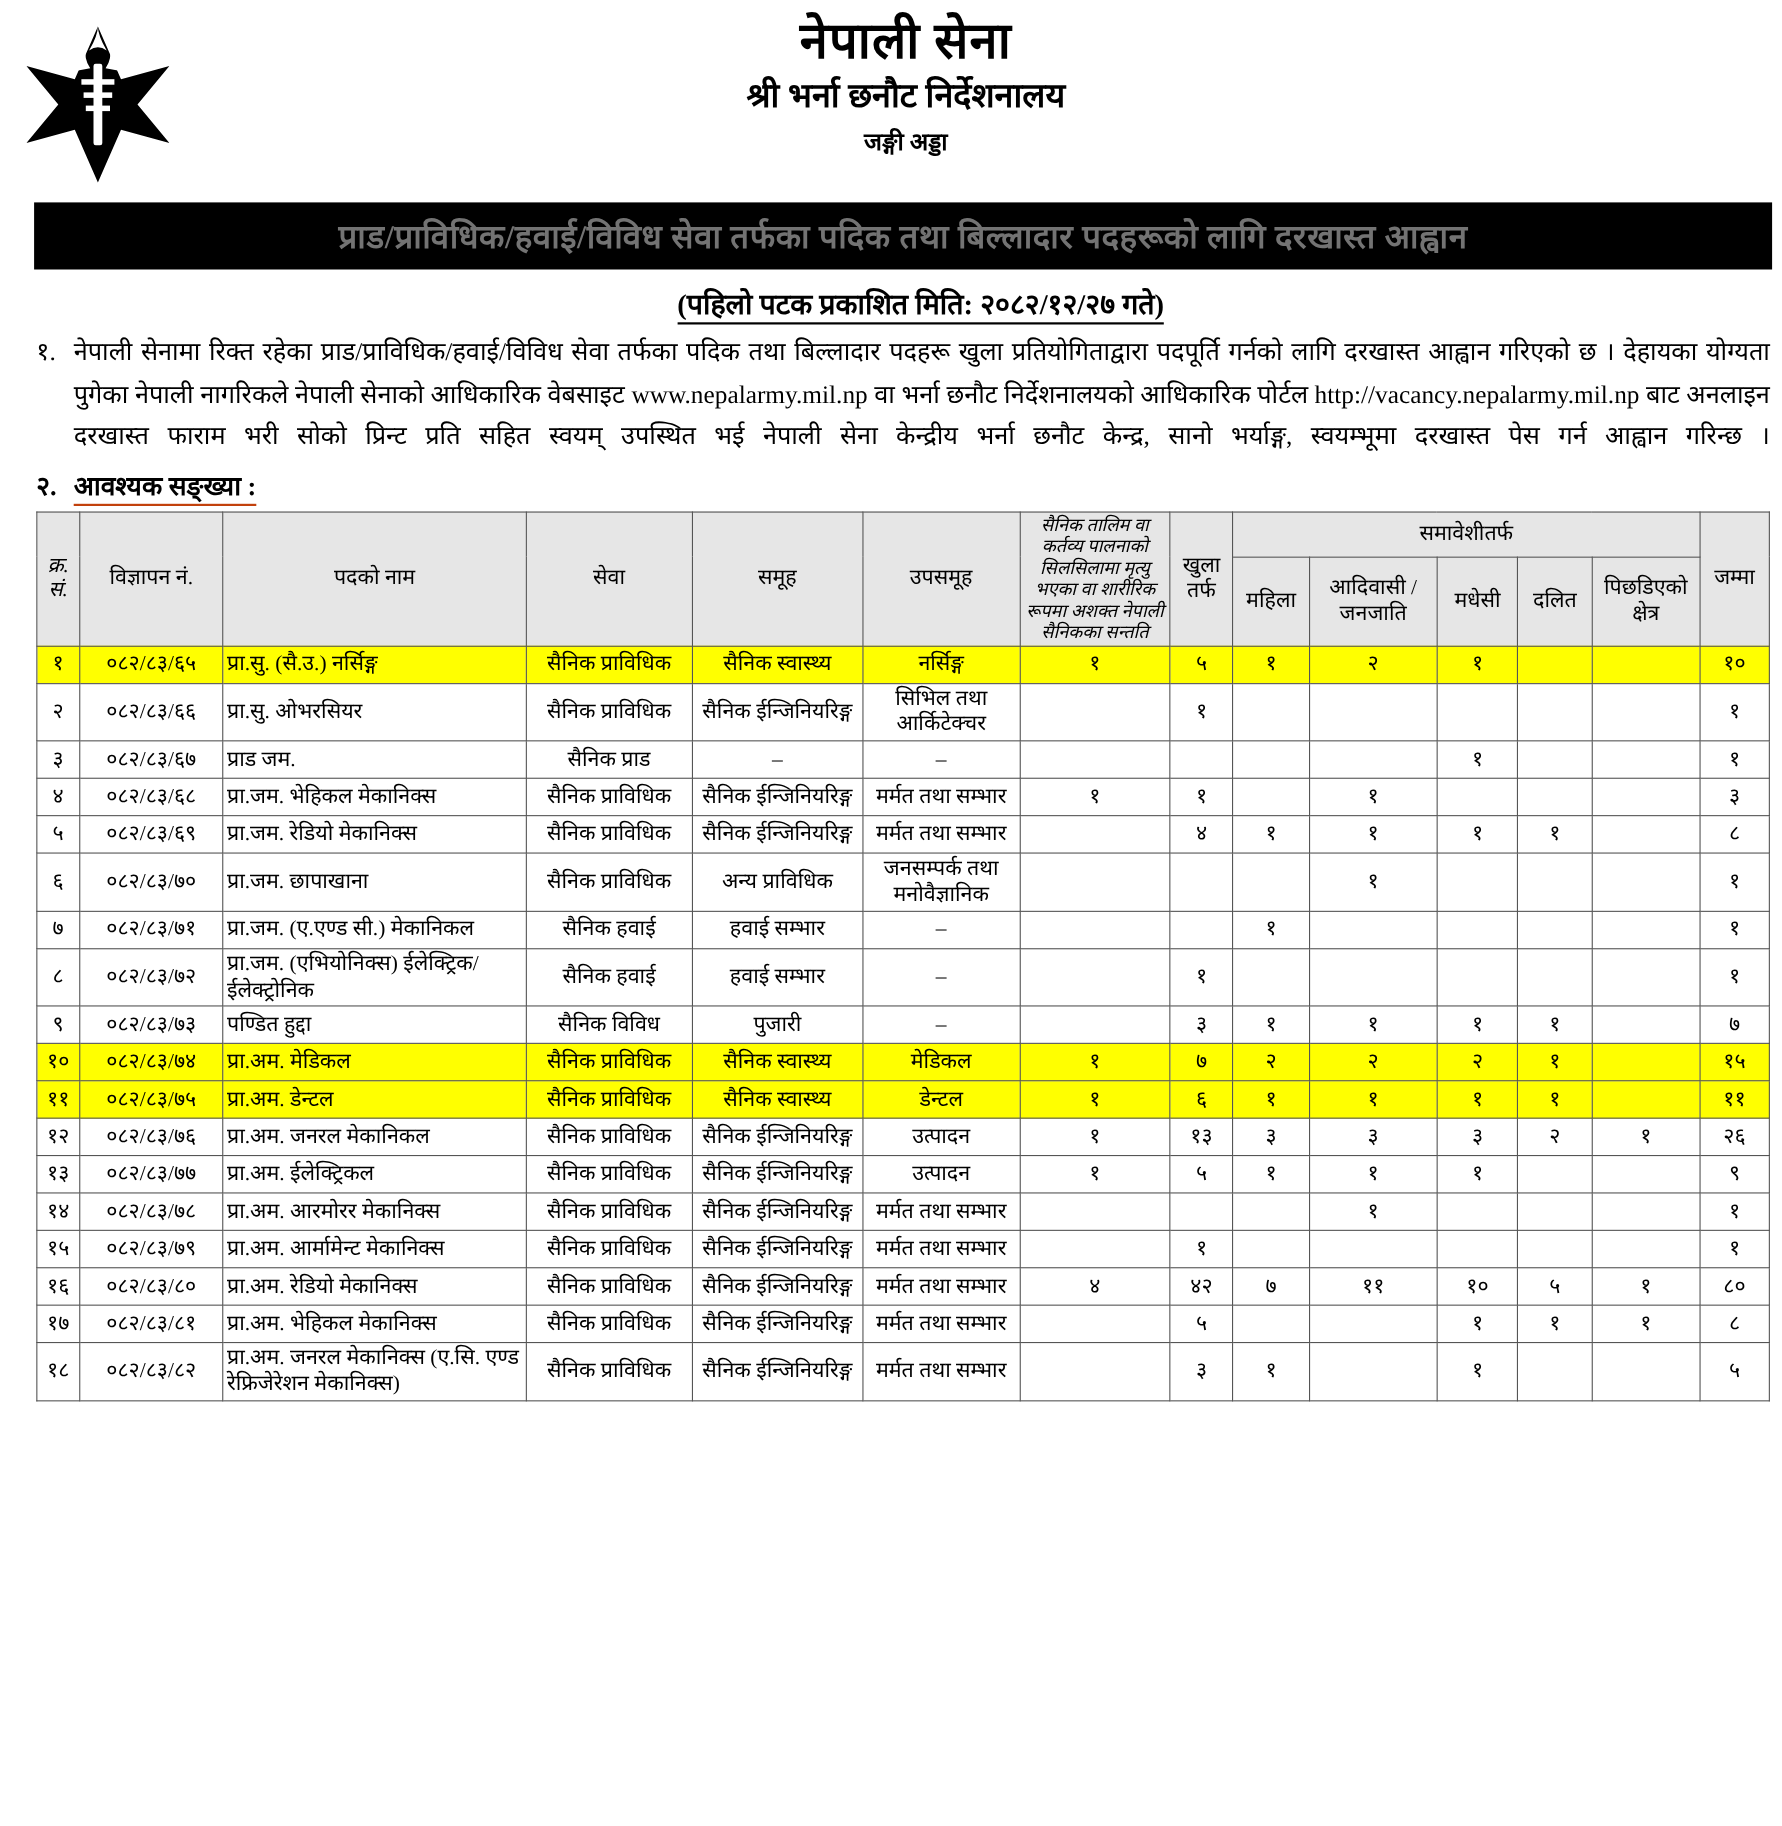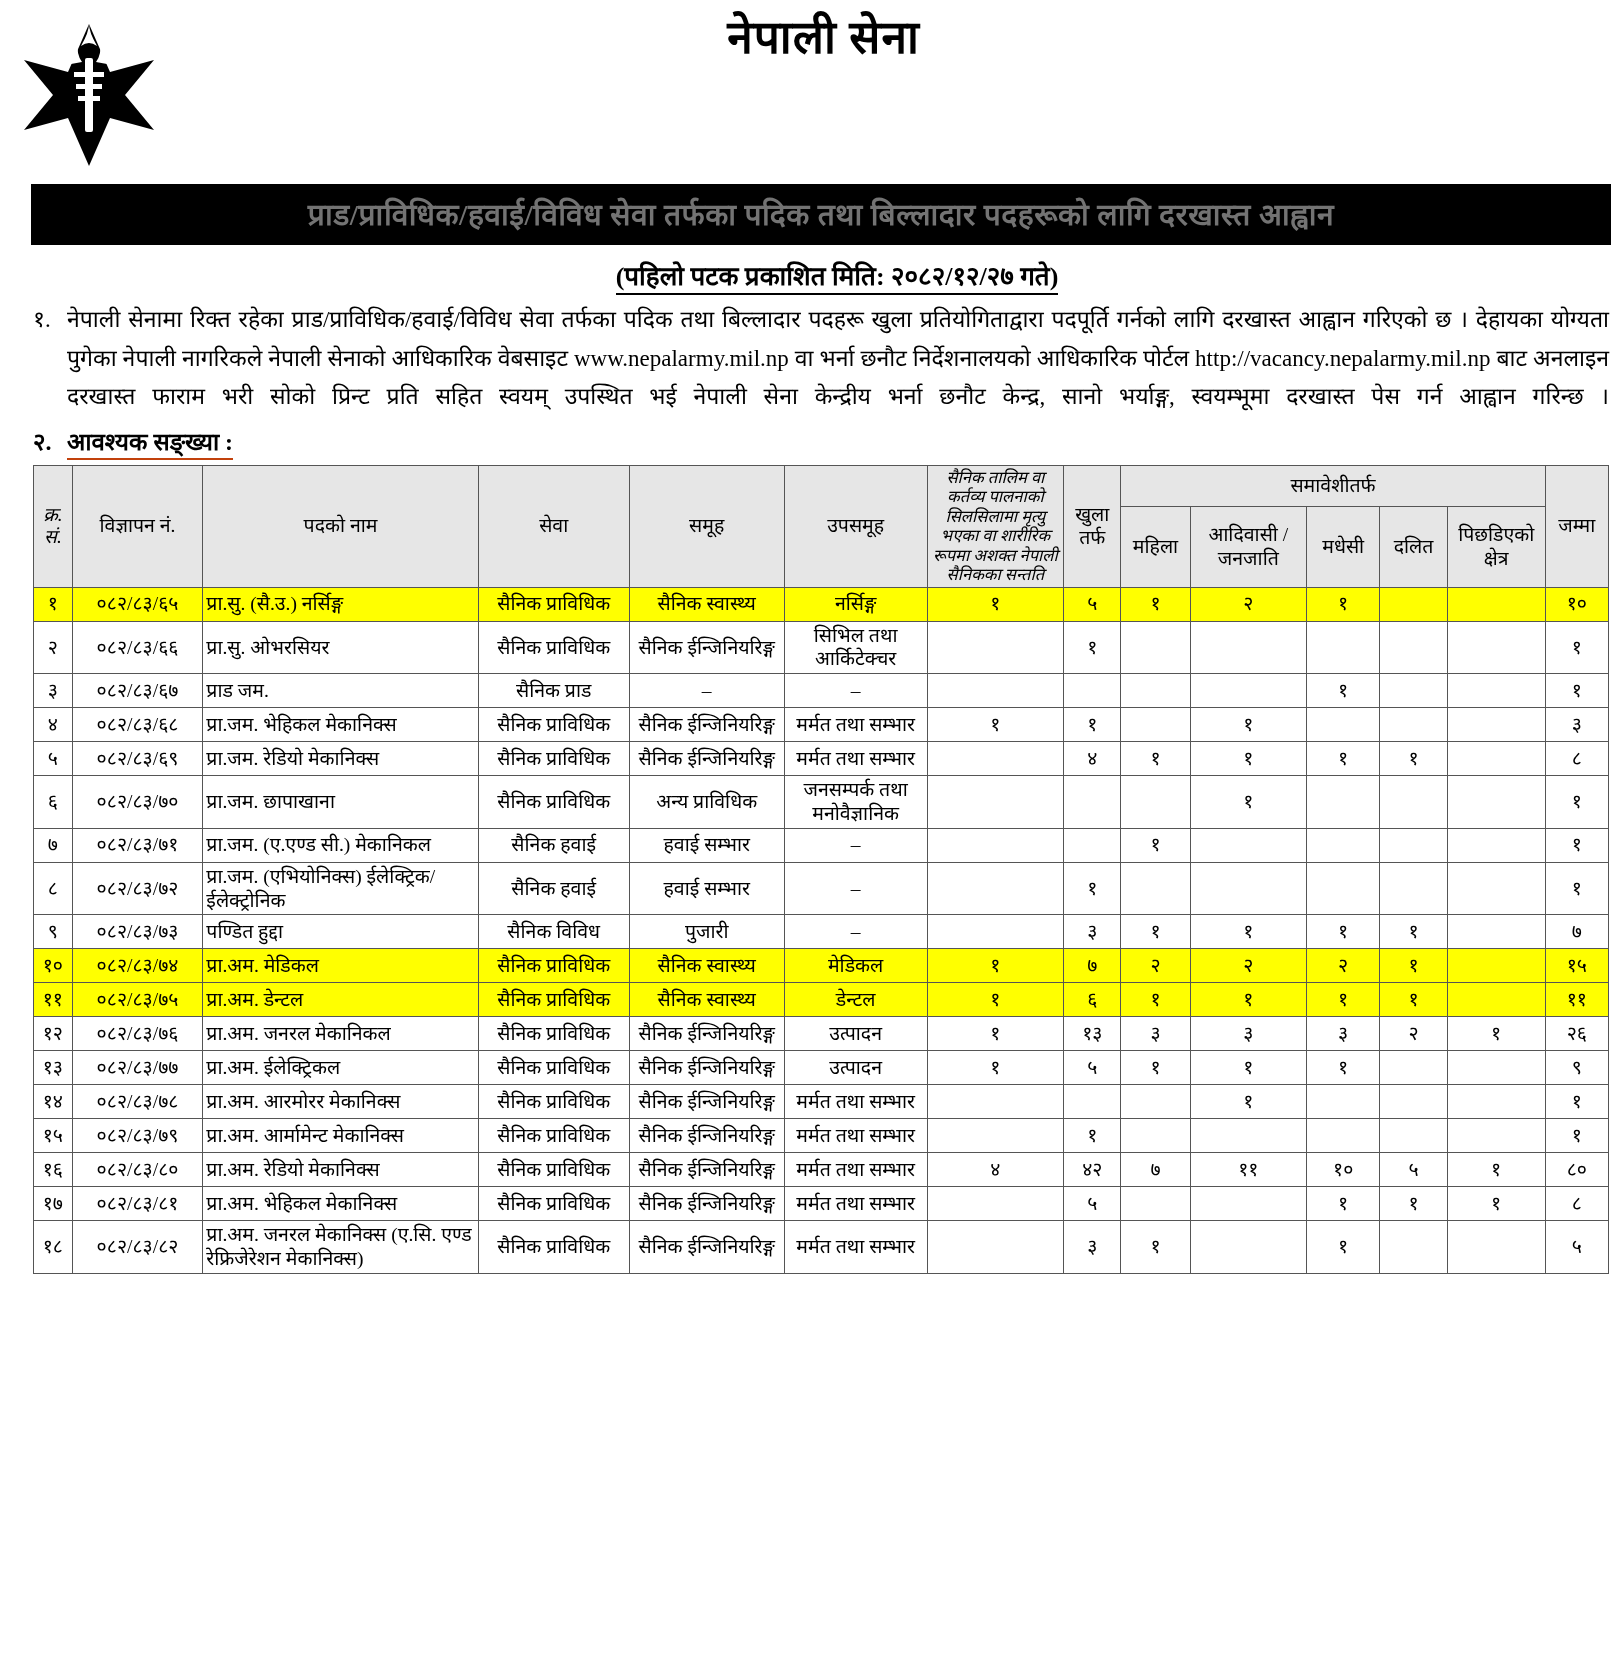--- a/index.html
+++ b/index.html
@@ -87,20 +87,22 @@
           <path d="M83 44 q0 -18 -7 -24 q2 14 -4 22 z"></path>
           <path d="M57 26 q8 -14 8 -22 q0 8 8 22 q-8 -6 -16 0 z"></path>
           <rect x="50" y="52" width="30" height="5"></rect>
           <rect x="52" y="64" width="26" height="5"></rect>
           <rect x="54" y="76" width="22" height="5"></rect>
         </g>
       </svg>
     </div>
     <div class="hdr-txt">
       <div class="org-name">नेपाली सेना</div>
+      <div class="org-sub">श्री भर्ना छनौट निर्देशनालय</div>
+      <div class="org-sub2">जङ्गी अड्डा</div>
     </div>
   </div>
 
   <div class="banner">प्राड/प्राविधिक/हवाई/विविध सेवा तर्फका पदिक तथा बिल्लादार पदहरूको लागि दरखास्त आह्वान</div>
 
   <div class="pubdate">
     <span>(पहिलो पटक प्रकाशित मिति: २०८२/१२/२७ गते)</span>
   </div>
 
   <div class="para">

